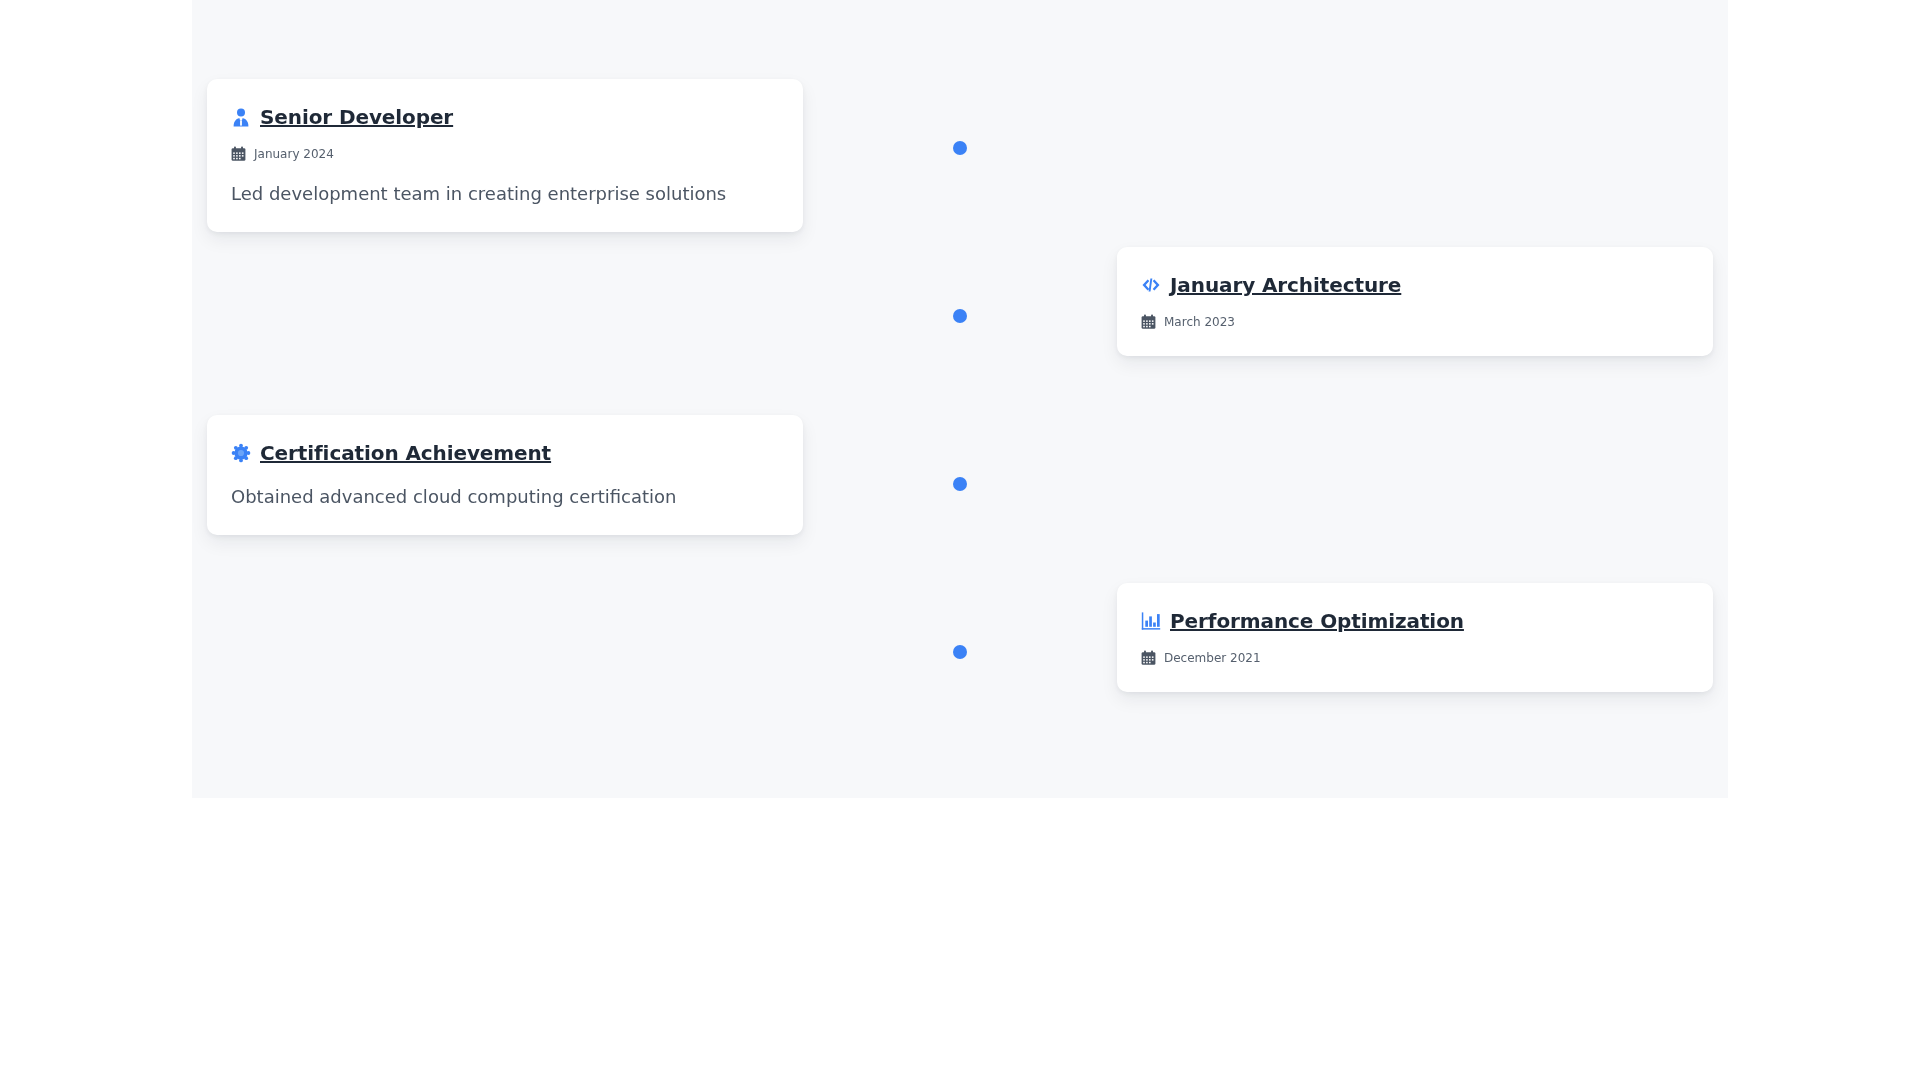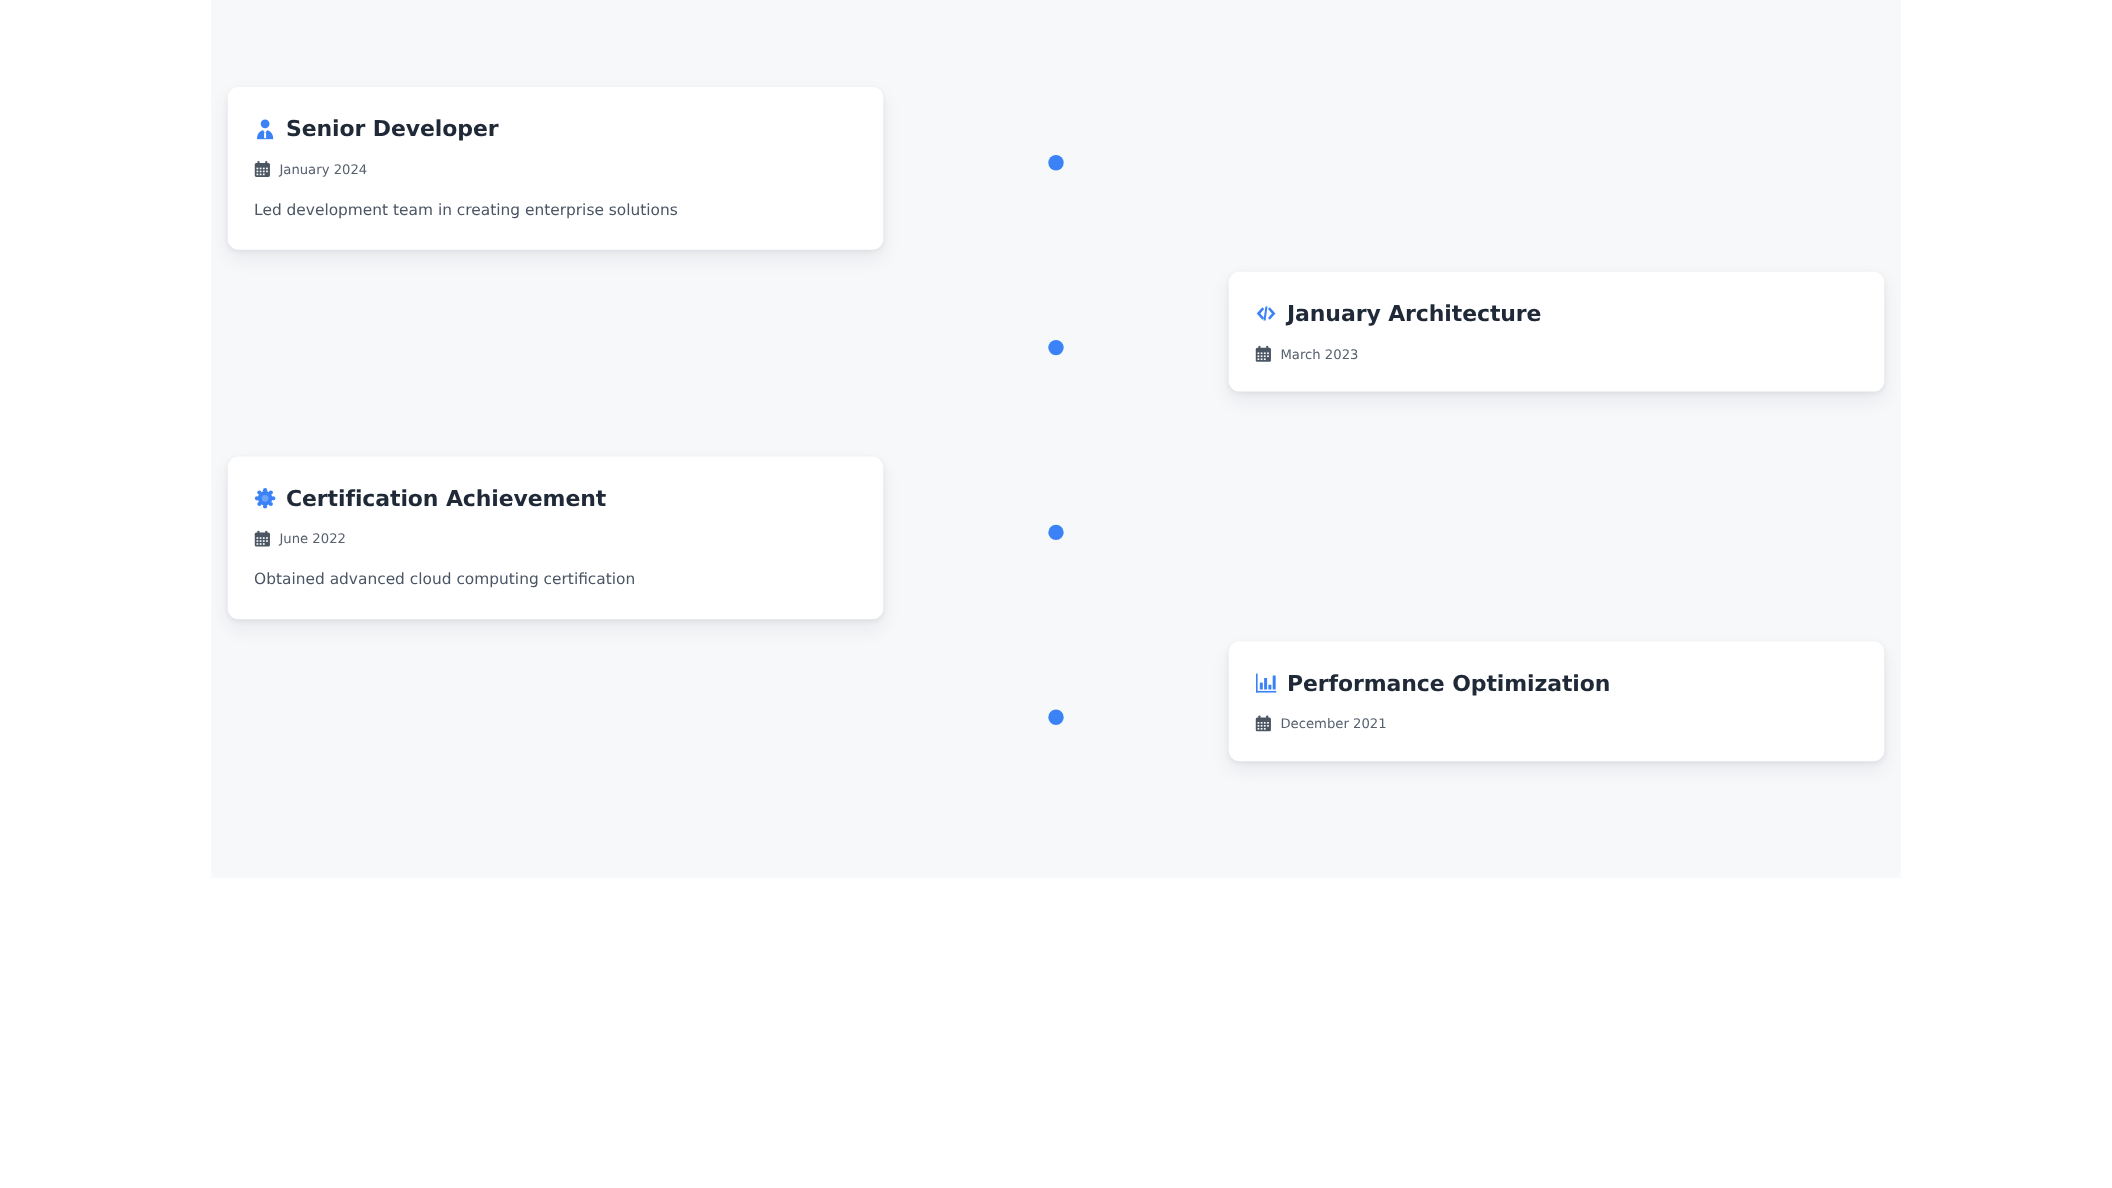--- a/index.html
+++ b/index.html
@@ -51,20 +51,21 @@
   .card-title {
     display: flex;
     align-items: center;
     gap: 9px;
     font-size: 20px;
     font-weight: 700;
     color: #1f2937;
     line-height: 1.2;
     letter-spacing: -0.1px;
     margin: 0 0 2px 0;
+    text-decoration: underline;
   }
 
   .card-title-text { white-space: nowrap; }
 
   .title-icon {
     display: inline-flex;
     align-items: center;
     justify-content: center;
     width: 20px;
     height: 20px;
@@ -83,21 +84,21 @@
   .date-icon {
     display: inline-flex;
     align-items: center;
     justify-content: center;
     width: 15px;
     height: 16px;
     flex: 0 0 15px;
   }
 
   .card-desc {
-    font-size: 14px;
+    font-size: 18px;
     color: #4b5563;
     margin-top: 20px;
     line-height: 1.35;
   }
 </style>
 </head>
 <body>
 
 <div id="timeline-container">
 
@@ -189,74 +190,53 @@
             <circle cx="4.8" cy="4.8" r="1.9"></circle>
             <circle cx="15.2" cy="4.8" r="1.9"></circle>
             <circle cx="4.8" cy="15.2" r="1.9"></circle>
             <circle cx="15.2" cy="15.2" r="1.9"></circle>
           </g>
           <circle cx="10" cy="10" r="3.1" fill="#6ba4f8"></circle>
         </svg>
       </span>
       <span class="card-title-text">Certification Achievement</span>
     </div>
+    <div class="card-desc">Obtained advanced cloud computing certification</div>
+  </div>
+
+  <div class="tl-card side-right" style="top:583px">
+    <div class="card-title">
+      <span class="title-icon">
+        <svg width="20" height="20" viewBox="0 0 20 20">
+          <rect x="0.8" y="1.4" width="1.5" height="17.2" fill="#3b82f6"></rect>
+          <rect x="0.8" y="17.1" width="18.4" height="1.5" fill="#3b82f6"></rect>
+          <rect x="4.3" y="9.6" width="2.7" height="6.2" fill="#3b82f6"></rect>
+          <rect x="8.2" y="5.4" width="2.7" height="10.4" fill="#3b82f6"></rect>
+          <rect x="12.1" y="11.5" width="2.7" height="4.3" fill="#3b82f6"></rect>
+          <rect x="16" y="3.1" width="2.7" height="12.7" fill="#3b82f6"></rect>
+        </svg>
+      </span>
+      <span class="card-title-text">Performance Optimization</span>
+    </div>
     <div class="card-date">
       <span class="date-icon">
         <svg width="15" height="16" viewBox="0 0 15 16">
           <rect x="0.6" y="2.2" width="13.8" height="12.6" rx="1.4" fill="#4b5563"></rect>
           <rect x="3" y="0.4" width="1.9" height="3.4" rx="0.8" fill="#4b5563"></rect>
           <rect x="10.1" y="0.4" width="1.9" height="3.4" rx="0.8" fill="#4b5563"></rect>
           <rect x="2.2" y="6.4" width="1.6" height="1.5" fill="#ffffff"></rect>
           <rect x="5.1" y="6.4" width="1.6" height="1.5" fill="#ffffff"></rect>
           <rect x="8" y="6.4" width="1.6" height="1.5" fill="#ffffff"></rect>
           <rect x="10.9" y="6.4" width="1.6" height="1.5" fill="#ffffff"></rect>
           <rect x="2.2" y="9.1" width="1.6" height="1.5" fill="#ffffff"></rect>
           <rect x="5.1" y="9.1" width="1.6" height="1.5" fill="#ffffff"></rect>
           <rect x="8" y="9.1" width="1.6" height="1.5" fill="#ffffff"></rect>
           <rect x="10.9" y="9.1" width="1.6" height="1.5" fill="#ffffff"></rect>
           <rect x="2.2" y="11.8" width="1.6" height="1.5" fill="#ffffff"></rect>
           <rect x="5.1" y="11.8" width="1.6" height="1.5" fill="#ffffff"></rect>
           <rect x="8" y="11.8" width="1.6" height="1.5" fill="#ffffff"></rect>
         </svg>
       </span>
-      <span>June 2022</span>
-    </div>
-    <div class="card-desc">Obtained advanced cloud computing certification</div>
-  </div>
-
-  <div class="tl-card side-right" style="top:583px">
-    <div class="card-title">
-      <span class="title-icon">
-        <svg width="20" height="20" viewBox="0 0 20 20">
-          <rect x="0.8" y="1.4" width="1.5" height="17.2" fill="#3b82f6"></rect>
-          <rect x="0.8" y="17.1" width="18.4" height="1.5" fill="#3b82f6"></rect>
-          <rect x="4.3" y="9.6" width="2.7" height="6.2" fill="#3b82f6"></rect>
-          <rect x="8.2" y="5.4" width="2.7" height="10.4" fill="#3b82f6"></rect>
-          <rect x="12.1" y="11.5" width="2.7" height="4.3" fill="#3b82f6"></rect>
-          <rect x="16" y="3.1" width="2.7" height="12.7" fill="#3b82f6"></rect>
-        </svg>
-      </span>
-      <span class="card-title-text">Performance Optimization</span>
-    </div>
-    <div class="card-date">
-      <span class="date-icon">
-        <svg width="15" height="16" viewBox="0 0 15 16">
-          <rect x="0.6" y="2.2" width="13.8" height="12.6" rx="1.4" fill="#4b5563"></rect>
-          <rect x="3" y="0.4" width="1.9" height="3.4" rx="0.8" fill="#4b5563"></rect>
-          <rect x="10.1" y="0.4" width="1.9" height="3.4" rx="0.8" fill="#4b5563"></rect>
-          <rect x="2.2" y="6.4" width="1.6" height="1.5" fill="#ffffff"></rect>
-          <rect x="5.1" y="6.4" width="1.6" height="1.5" fill="#ffffff"></rect>
-          <rect x="8" y="6.4" width="1.6" height="1.5" fill="#ffffff"></rect>
-          <rect x="10.9" y="6.4" width="1.6" height="1.5" fill="#ffffff"></rect>
-          <rect x="2.2" y="9.1" width="1.6" height="1.5" fill="#ffffff"></rect>
-          <rect x="5.1" y="9.1" width="1.6" height="1.5" fill="#ffffff"></rect>
-          <rect x="8" y="9.1" width="1.6" height="1.5" fill="#ffffff"></rect>
-          <rect x="10.9" y="9.1" width="1.6" height="1.5" fill="#ffffff"></rect>
-          <rect x="2.2" y="11.8" width="1.6" height="1.5" fill="#ffffff"></rect>
-          <rect x="5.1" y="11.8" width="1.6" height="1.5" fill="#ffffff"></rect>
-          <rect x="8" y="11.8" width="1.6" height="1.5" fill="#ffffff"></rect>
-        </svg>
-      </span>
       <span>December 2021</span>
     </div>
   </div>
 
 </div>
 
 </body></html>

